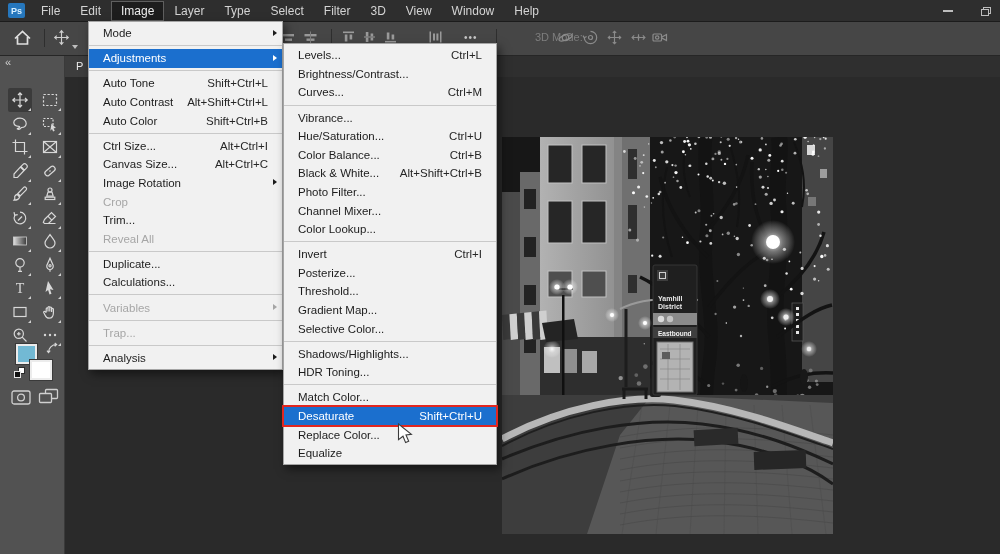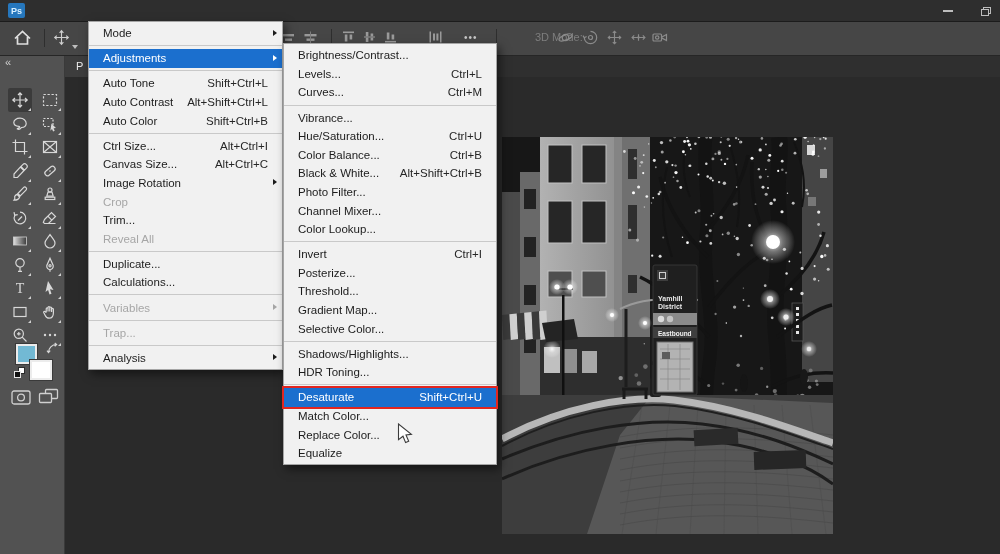--- a/index.html
+++ b/index.html
@@ -70,20 +70,33 @@
   
   .cursor{position:absolute;left:397px;top:423px;z-index:60;}
 </style>
 </head>
 <body>
 
 <div class="app">
 
   <div class="menubar">
     <div class="pslogo" style="background: rgb(38, 119, 189); color: rgb(216, 239, 255);">Ps</div>
+    <div id="mb-items" style="display:flex;height:20px;">
+        <div class="mb-item">File</div>
+        <div class="mb-item">Edit</div>
+        <div class="mb-item active">Image</div>
+        <div class="mb-item">Layer</div>
+        <div class="mb-item">Type</div>
+        <div class="mb-item">Select</div>
+        <div class="mb-item">Filter</div>
+        <div class="mb-item">3D</div>
+        <div class="mb-item">View</div>
+        <div class="mb-item">Window</div>
+        <div class="mb-item">Help</div>
+      </div>
     <div class="winctl">
       <span class="ctl-min"></span>
       <span class="ctl-restore">
           <i class="b"></i>
           <i class="f"></i>
         </span>
     </div>
   </div>
 
   <div class="optionsbar">
@@ -791,27 +804,27 @@
         <span class="lbl">Trap...</span>
       </div>
       <div class="msep"></div>
       <div class="mrow">
         <span class="lbl">Analysis</span>
         <span class="arr"></span>
       </div>
     </div>
   <div class="menu menu--adj" id="adj-menu">
       <div class="mrow">
-        <span class="lbl">Brightness/Contrast...</span>
-      </div>
-      <div class="mrow">
         <span class="lbl">Levels...</span>
         <span class="sc">Ctrl+L</span>
       </div>
       <div class="mrow">
+        <span class="lbl">Brightness/Contrast...</span>
+      </div>
+      <div class="mrow">
         <span class="lbl">Curves...</span>
         <span class="sc">Ctrl+M</span>
       </div>
       <div class="msep"></div>
       <div class="mrow">
         <span class="lbl">Vibrance...</span>
       </div>
       <div class="mrow">
         <span class="lbl">Hue/Saturation...</span>
         <span class="sc">Ctrl+U</span>
@@ -851,26 +864,26 @@
         <span class="lbl">Selective Color...</span>
       </div>
       <div class="msep"></div>
       <div class="mrow">
         <span class="lbl">Shadows/Highlights...</span>
       </div>
       <div class="mrow">
         <span class="lbl">HDR Toning...</span>
       </div>
       <div class="msep"></div>
+      <div class="mrow">
+        <span class="lbl">Match Color...</span>
+      </div>
       <div class="mrow hl" style="background: rgb(27, 111, 206); outline: rgb(226, 38, 31) solid 2px; z-index: 2;">
         <span class="lbl">Desaturate</span>
         <span class="sc">Shift+Ctrl+U</span>
-      </div>
-      <div class="mrow">
-        <span class="lbl">Match Color...</span>
       </div>
       <div class="mrow">
         <span class="lbl">Replace Color...</span>
       </div>
       <div class="mrow">
         <span class="lbl">Equalize</span>
       </div>
     </div>
 
   <span class="cursor">

